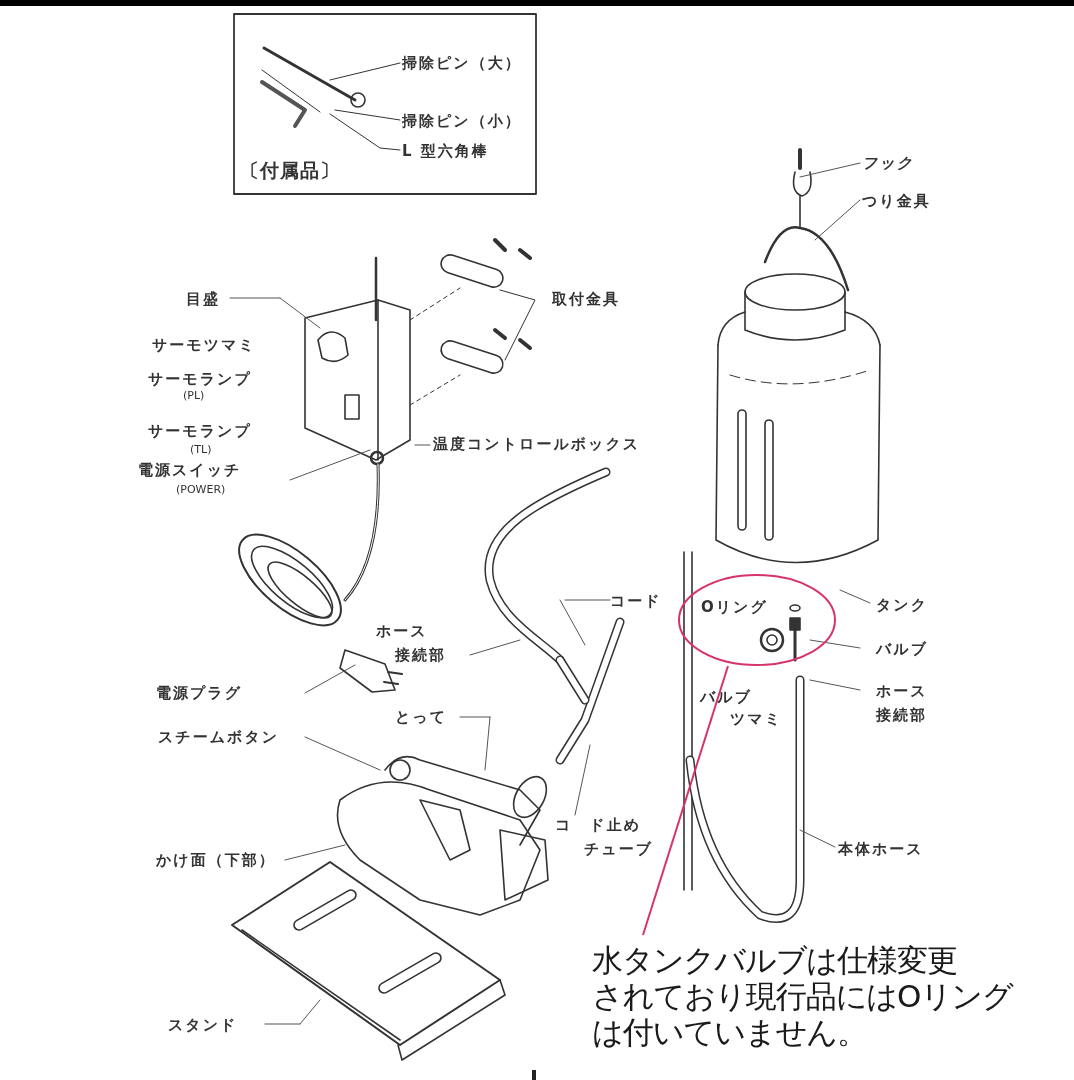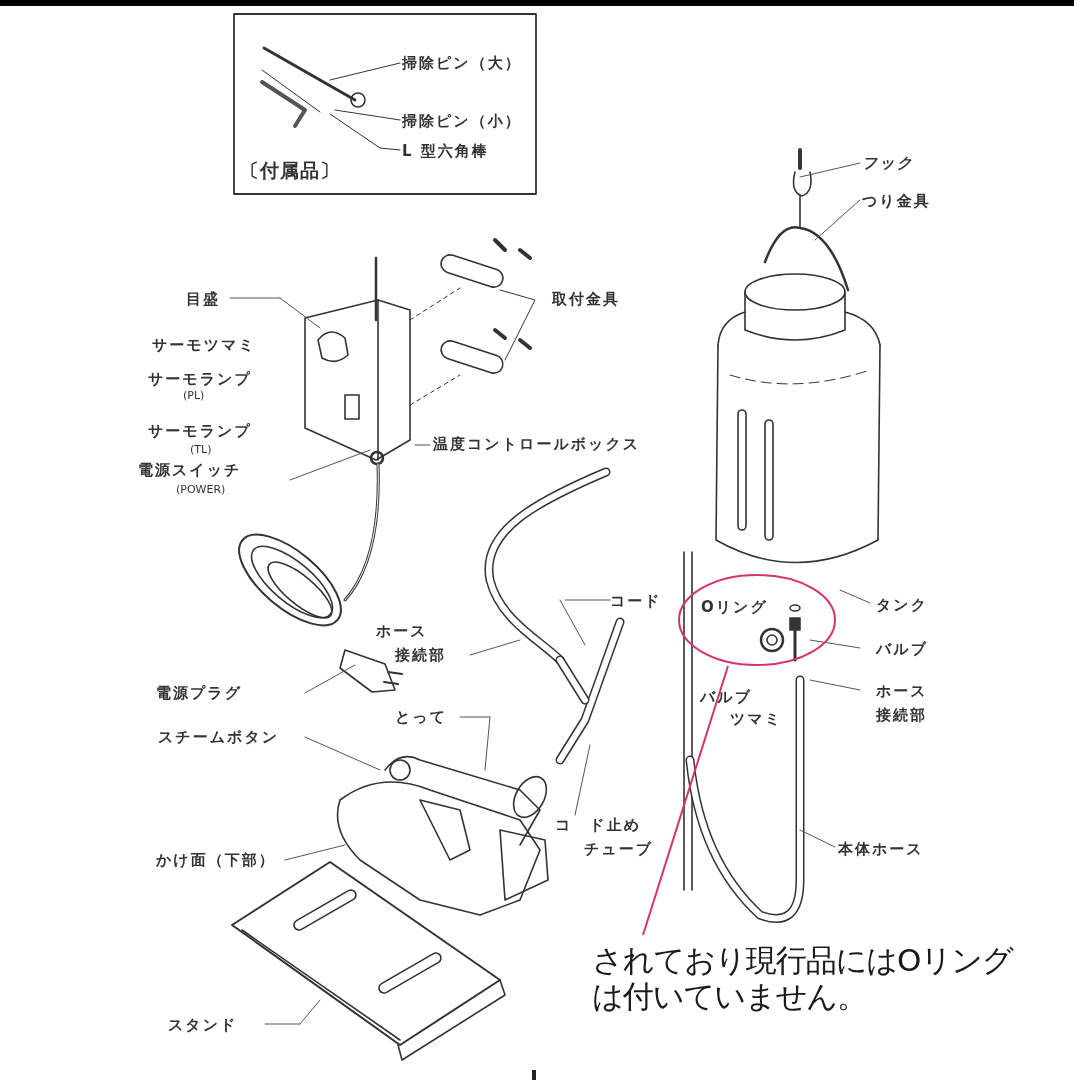--- a/index.html
+++ b/index.html
@@ -202,17 +202,18 @@
 <div class="lbl" style="left:876px; top:598px;">タンク</div>
 <div class="lbl" style="left:693px; top:600px;padding-left:8px;">Oリング</div>
 <div class="lbl" style="left:876px; top:642px;">バルブ</div>
 <div class="lbl" style="left:876px; top:684px;">ホース</div>
 <div class="lbl" style="left:876px; top:708px;">接続部</div>
 <div class="lbl" style="left:700px; top:690px;">バルブ</div>
 <div class="lbl" style="left:730px; top:712px;">ツマミ</div>
 <div class="lbl" style="left:838px; top:842px;">本体ホース</div>
 
 <div class="note">
+  <div>水タンクバルブは仕様変更</div>
   <div>されており現行品にはOリング</div>
   <div>は付いていません。</div>
 </div>
 
 <div class="page-mark"></div>
 
 </body></html>

